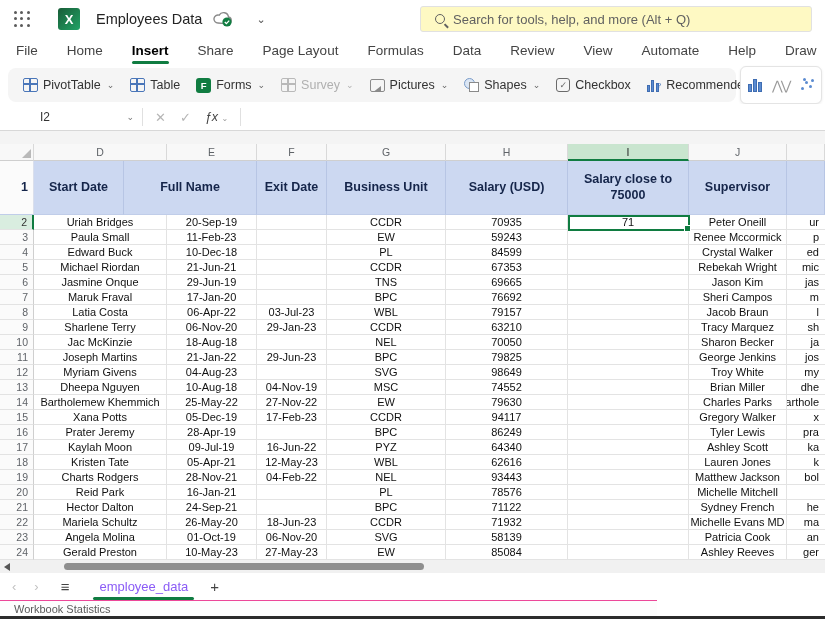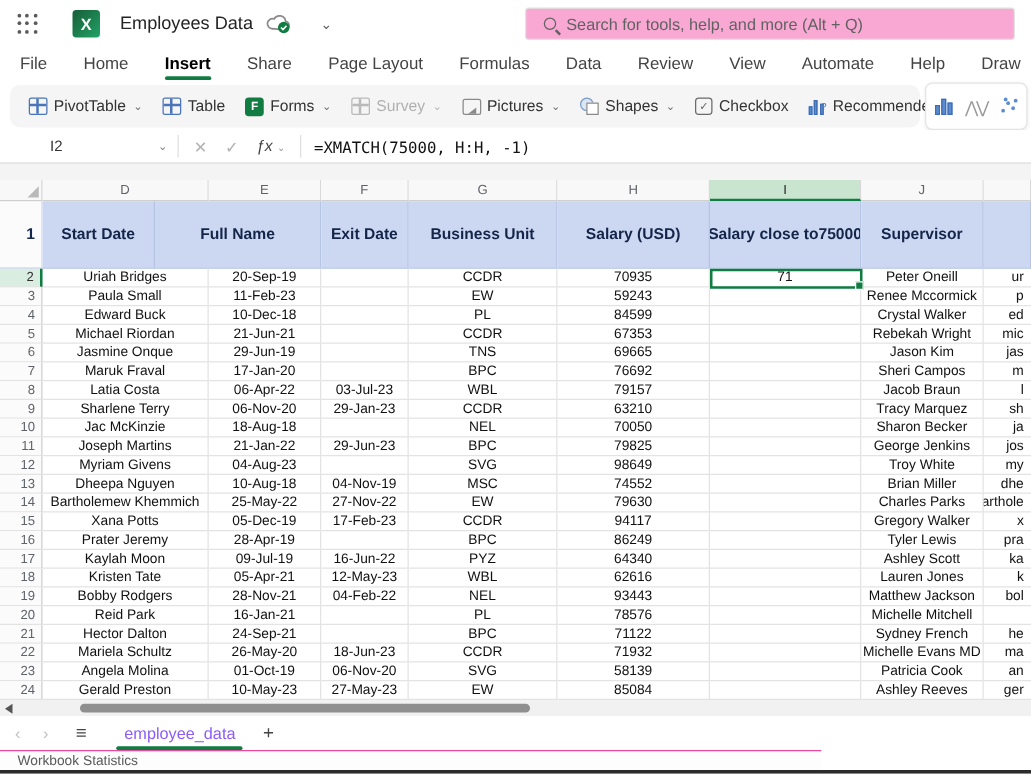--- a/index.html
+++ b/index.html
@@ -8,21 +8,21 @@
   #app { position:absolute; inset:0; width:825px; height:619px; background:#fff; border-bottom:3px solid #2b2b2b; }
 
   
   .topbar { position:absolute; top:0; left:0; width:825px; height:38px; background:#fff; display:flex; align-items:center; }
   .waffle { width:20px; height:20px; margin-left:12px; display:grid; grid-template-columns:repeat(3,1fr); grid-template-rows:repeat(3,1fr); gap:3px; padding:2px; cursor:pointer; }
   .waffle i { width:3px; height:3px; border-radius:50%; background:#5b5b5b; }
   .xl-logo { width:22px; height:22px; margin-left:26px; border-radius:3px; background:linear-gradient(135deg,#185c37,#21a366); color:#fff; font-weight:bold; font-size:13px; display:flex; align-items:center; justify-content:center; }
   .doc-title { margin-left:16px; font-size:14.5px; color:#242424; }
   .cloud-ic { margin-left:10px; position:relative; width:22px; height:18px; }
   .title-chev { margin-left:22px; color:#555; font-size:11px; }
-  .searchbox { position:absolute; left:420px; top:6px; width:392px; height:26px; background:#f9a8d4; border:1px solid #e1e1e1; border-radius:3px; display:flex; align-items:center; color:#616161; font-size:13px; }
+  .searchbox { position:absolute; left:420px; top:6px; width:392px; height:26px; background:#fef9c3; border:1px solid #e1e1e1; border-radius:3px; display:flex; align-items:center; color:#616161; font-size:13px; }
   .mag { width:10px; height:10px; border:1.5px solid #616161; border-radius:50%; position:relative; margin:0 8px 0 14px; flex:0 0 auto; }
   .mag::after { content:""; position:absolute; width:5px; height:1.5px; background:#616161; transform:rotate(45deg); left:8px; top:10px; }
 
   
   .menubar { position:absolute; top:38px; left:0; width:825px; height:28px; display:flex; align-items:center; padding-left:16px; gap:29px; background:#fff; }
   .menu-item { font-size:13.5px; color:#444; cursor:pointer; position:relative; padding-bottom:4px; white-space:nowrap; }
   .menu-item.active { color:#000; font-weight:bold; }
   .menu-item.active::after { content:""; position:absolute; left:0; right:0; bottom:-2px; height:3px; border-radius:2px; background:#107C41; }
 
   
@@ -236,21 +236,20 @@
       <span>I2</span>
       <span class="chev">⌄</span>
     </div>
     <div class="fbar-sep"></div>
     <div class="fbtns">
       <span class="fbtn-x">✕</span>
       <span class="fbtn-ok">✓</span>
       <span class="fbtn-fx"><span>ƒx</span> <span class="chev">⌄</span></span>
     </div>
     <div class="fbar-sep"></div>
-    <span class="formula-text">=XMATCH(75000, H:H, -1)</span>
   </div>
   <div class="fb-gap"></div>
 
   <div class="grid" id="grid">
     <div class="grow colhead-row">
         <div class="cell c0 corner"></div>
         <div class="cell c1">D</div>
         <div class="cell c2">E</div>
         <div class="cell c3">F</div>
         <div class="cell c4">G</div>
@@ -269,21 +268,21 @@
         </div>
         <div class="cell c3" style="flex-direction: column;">
           <span>Exit Date</span>
         </div>
         <div class="cell c4" style="flex-direction: column;">
           <span>Business Unit</span>
         </div>
         <div class="cell c5" style="flex-direction: column;">
           <span>Salary (USD)</span>
         </div>
-        <div class="cell c6" style="flex-direction: row;">
+        <div class="cell c6" style="flex-direction: column;">
           <span>Salary close to</span>
           <span>75000</span>
         </div>
         <div class="cell c7" style="flex-direction: column;">
           <span>Supervisor</span>
         </div>
         <div class="cell c8" style="flex-direction: column;">
           <span></span>
         </div>
       </div>
@@ -469,21 +468,21 @@
         <div class="cell c2">05-Apr-21</div>
         <div class="cell c3">12-May-23</div>
         <div class="cell c4">WBL</div>
         <div class="cell c5">62616</div>
         <div class="cell c6"></div>
         <div class="cell c7">Lauren Jones</div>
         <div class="cell c8 kfrag">k</div>
       </div>
       <div class="grow data-row">
         <div class="cell c0 rownum">19</div>
-        <div class="cell c1">Bobby Rodgers</div>
+        <div class="cell c1">Charts Rodgers</div>
         <div class="cell c2">28-Nov-21</div>
         <div class="cell c3">04-Feb-22</div>
         <div class="cell c4">NEL</div>
         <div class="cell c5">93443</div>
         <div class="cell c6"></div>
         <div class="cell c7">Matthew Jackson</div>
         <div class="cell c8 kfrag">bol</div>
       </div>
       <div class="grow data-row">
         <div class="cell c0 rownum">20</div>

